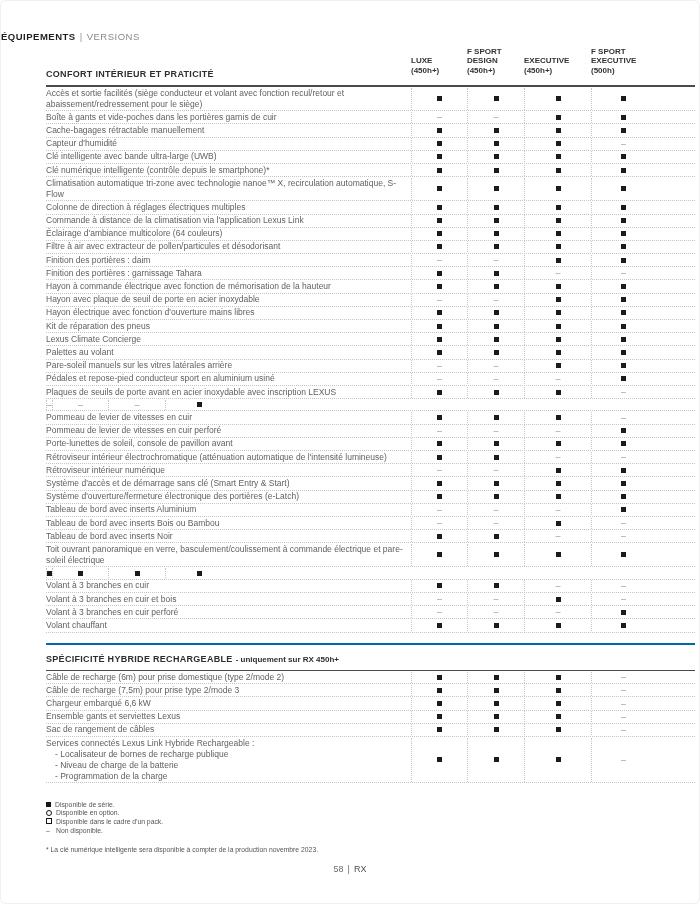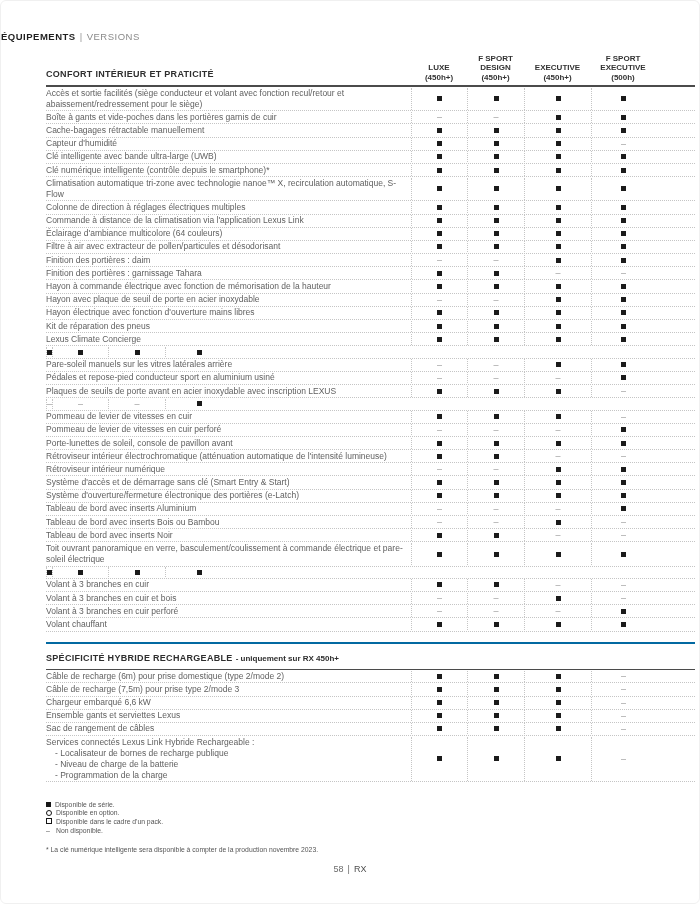--- a/index.html
+++ b/index.html
@@ -25,21 +25,21 @@
 
   .table-head {
     display: flex; align-items: flex-end;
     height: 34px;
     border-bottom: 2px solid #4b4b4b;
   }
   .table-head > :nth-child(1) { flex: 1; padding-bottom: 4px; }
   .section-title-1 {
     font-size: 9px; font-weight: 700; color: #2e2e2e; letter-spacing: 0.3px;
   }
-  .col-head { text-align: center; padding-bottom: 3px; }
+  .col-head { padding-bottom: 10px; }
   .col-name, .col-variant {
     font-size: 8px; line-height: 9.5px; font-weight: 700; color: #333;
   }
   .table-head > :nth-child(2), .row > :nth-child(2) { width: 56px; }
   .table-head > :nth-child(3), .row > :nth-child(3) { width: 57px; }
   .table-head > :nth-child(4), .row > :nth-child(4) { width: 67px; }
   .table-head > :nth-child(5), .row > :nth-child(5) { width: 64px; }
   .table-head > :nth-child(6), .row > :nth-child(6) { width: 40px; }
 
   .row {
@@ -438,20 +438,23 @@
         </div>
         <div class="val">
           <span class="sq"></span>
         </div>
         <div class="val">
           <span class="sq"></span>
         </div>
         <div class="spacer"></div>
       </div>
       <div class="row">
+        <div class="label">
+          <div>Palettes au volant</div>
+        </div>
         <div class="val">
           <span class="sq"></span>
         </div>
         <div class="val">
           <span class="sq"></span>
         </div>
         <div class="val">
           <span class="sq"></span>
         </div>
         <div class="val">

